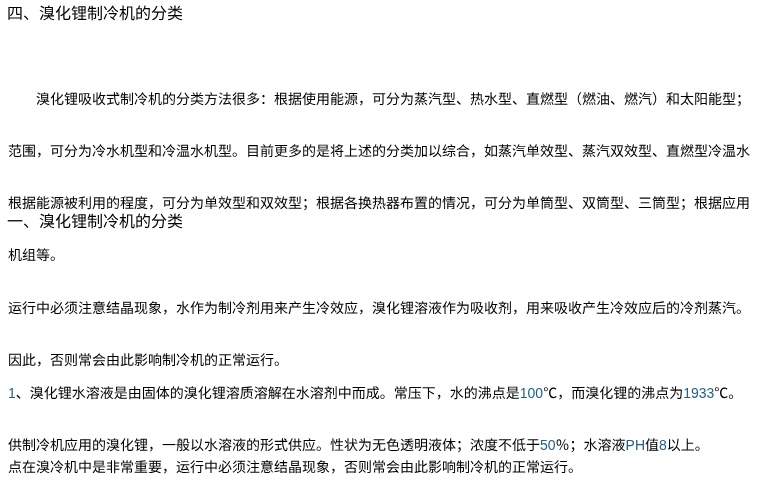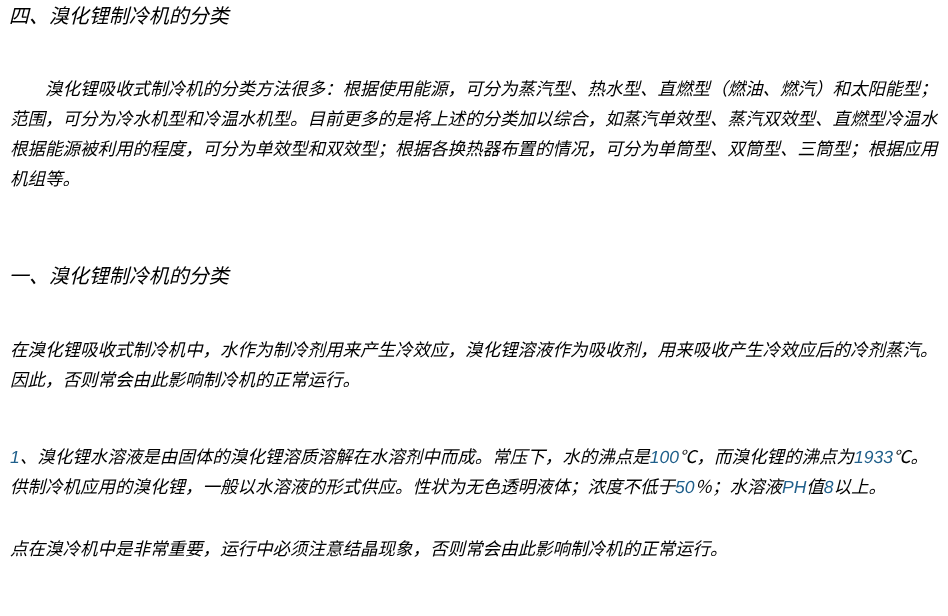--- a/index.html
+++ b/index.html
@@ -12,41 +12,41 @@
     height: 493px;
     overflow: hidden;
     font-family: "Liberation Sans", sans-serif;
     color: #000000;
   }
   .doc {
     position: relative;
     width: 758px;
     height: 493px;
     background: #ffffff;
-    font-style: italic;
   }
   .h1 {
     position: absolute;
     left: 7px;
     font-size: 16px;
     line-height: 18px;
     font-weight: 400;
     white-space: nowrap;
   }
   .para {
     position: absolute;
     left: 8px;
     right: 0;
     font-size: 14px;
   }
   .line {
     height: 24px;
     line-height: 24px;
     white-space: nowrap;
     overflow: hidden;
+    margin-top: 28px;
   }
   .num {
     color: var(--num-color, #1f5f8b);
   }
 </style>
 </head>
 <body style="background: rgb(255, 255, 255); color: rgb(0, 0, 0);">
 
 <div class="doc">
 
@@ -55,21 +55,21 @@
   <div class="para" style="top:59px">
     <div class="line">　　溴化锂吸收式制冷机的分类方法很多：根据使用能源，可分为蒸汽型、热水型、直燃型（燃油、燃汽）和太阳能型；</div>
     <div class="line">范围，可分为冷水机型和冷温水机型。目前更多的是将上述的分类加以综合，如蒸汽单效型、蒸汽双效型、直燃型冷温水</div>
     <div class="line">根据能源被利用的程度，可分为单效型和双效型；根据各换热器布置的情况，可分为单筒型、双筒型、三筒型；根据应用</div>
     <div class="line">机组等。</div>
   </div>
 
   <div class="h1" style="top:213px">一、溴化锂制冷机的分类</div>
 
   <div class="para" style="top:268px">
-    <div class="line">在溴化锂吸收式制冷机中，水作为制冷剂用来产生冷效应，溴化锂溶液作为吸收剂，用来吸收产生冷效应后的冷剂蒸汽。</div>
+    <div class="line">运行中必须注意结晶现象，水作为制冷剂用来产生冷效应，溴化锂溶液作为吸收剂，用来吸收产生冷效应后的冷剂蒸汽。</div>
     <div class="line">因此，否则常会由此影响制冷机的正常运行。</div>
   </div>
 
   <div class="para" style="top:353px">
     <div class="line"><span class="num">1</span><span>、溴化锂水溶液是由固体的溴化锂溶质溶解在水溶剂中而成。常压下，水的沸点是</span><span class="num">100</span><span>℃，而溴化锂的沸点为</span><span class="num">1933</span><span>℃。</span></div>
     <div class="line"><span>供制冷机应用的溴化锂，一般以水溶液的形式供应。性状为无色透明液体；浓度不低于</span><span class="num">50</span><span>％；水溶液</span><span class="num">PH</span><span>值</span><span class="num">8</span><span>以上。</span></div>
   </div>
 
   <div class="para" style="top:427px">
     <div class="line">点在溴冷机中是非常重要，运行中必须注意结晶现象，否则常会由此影响制冷机的正常运行。</div>

